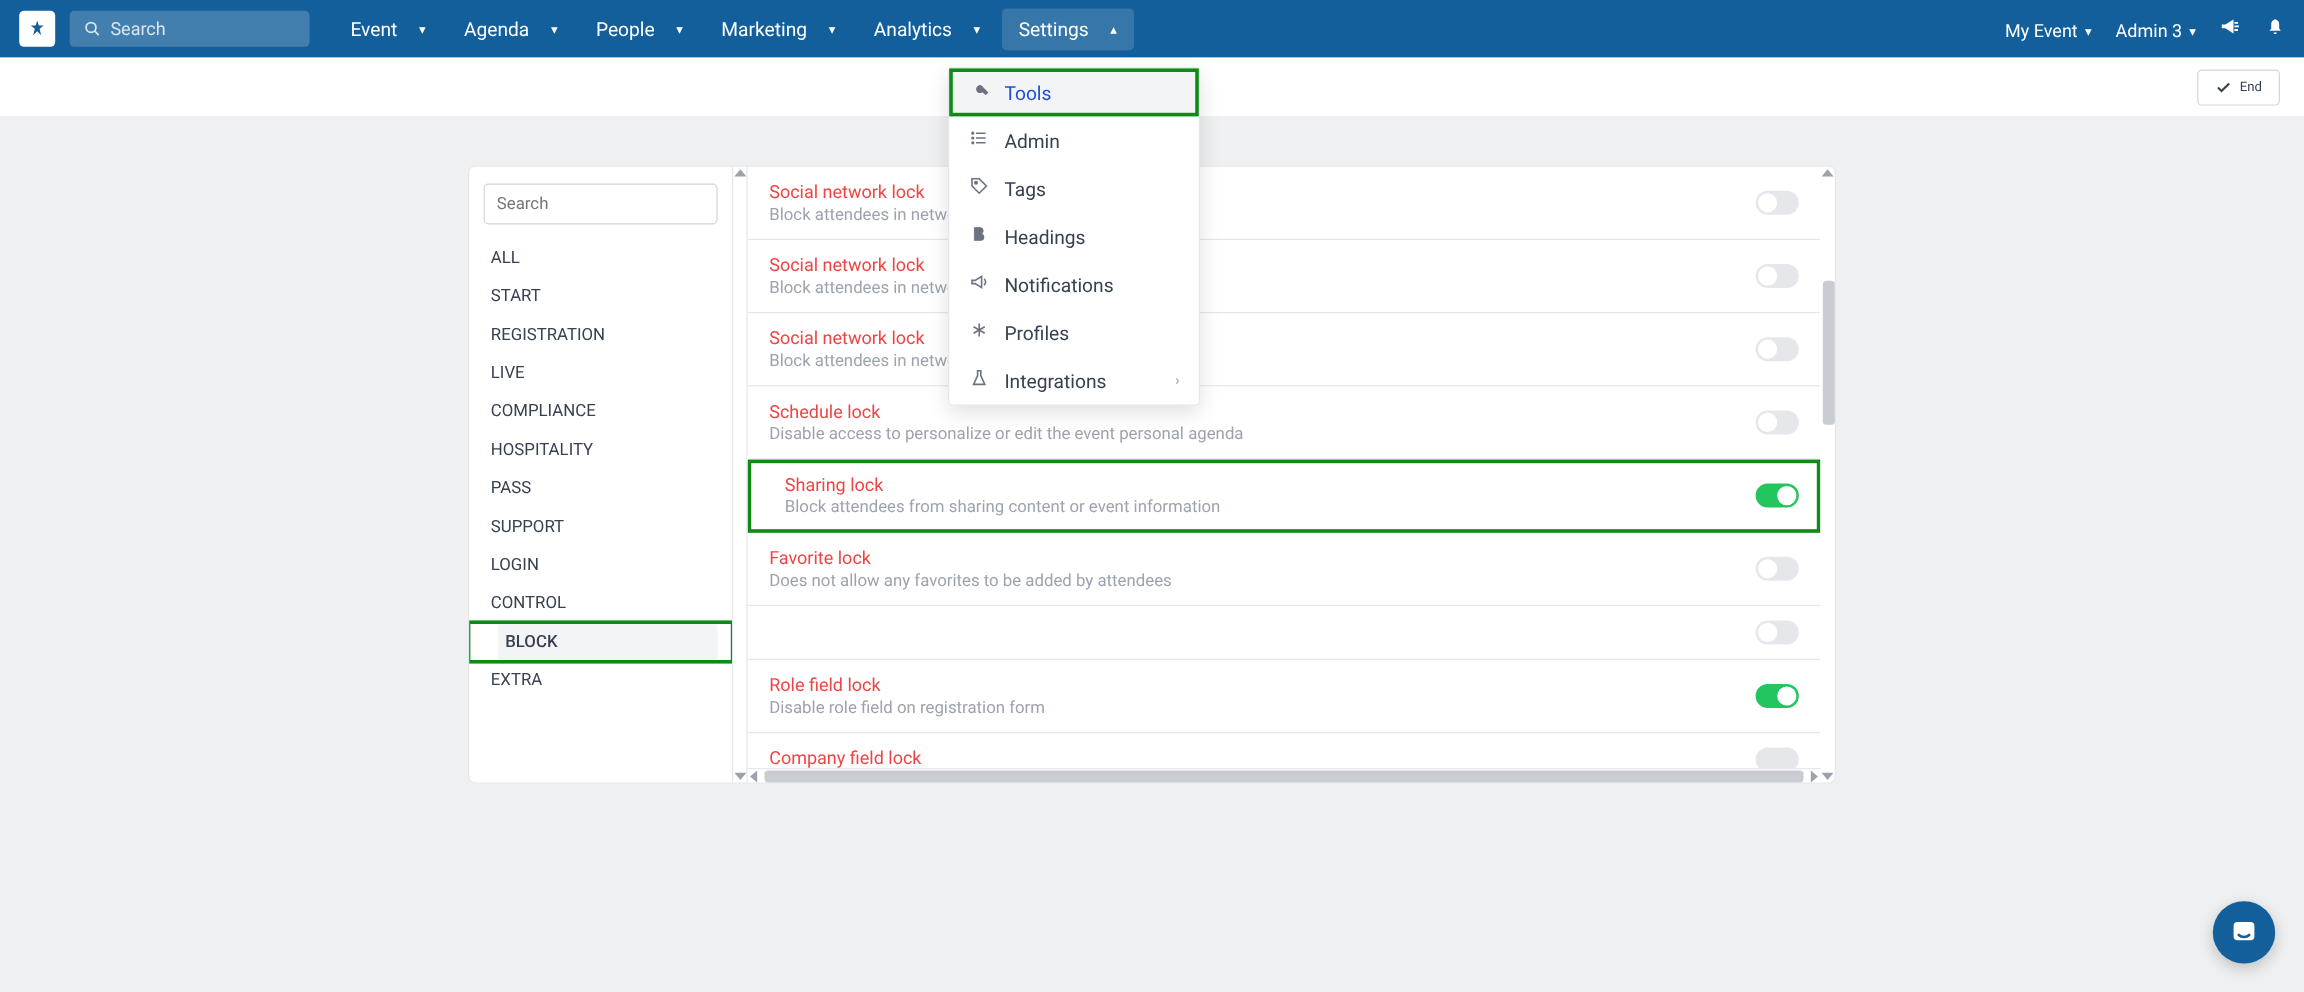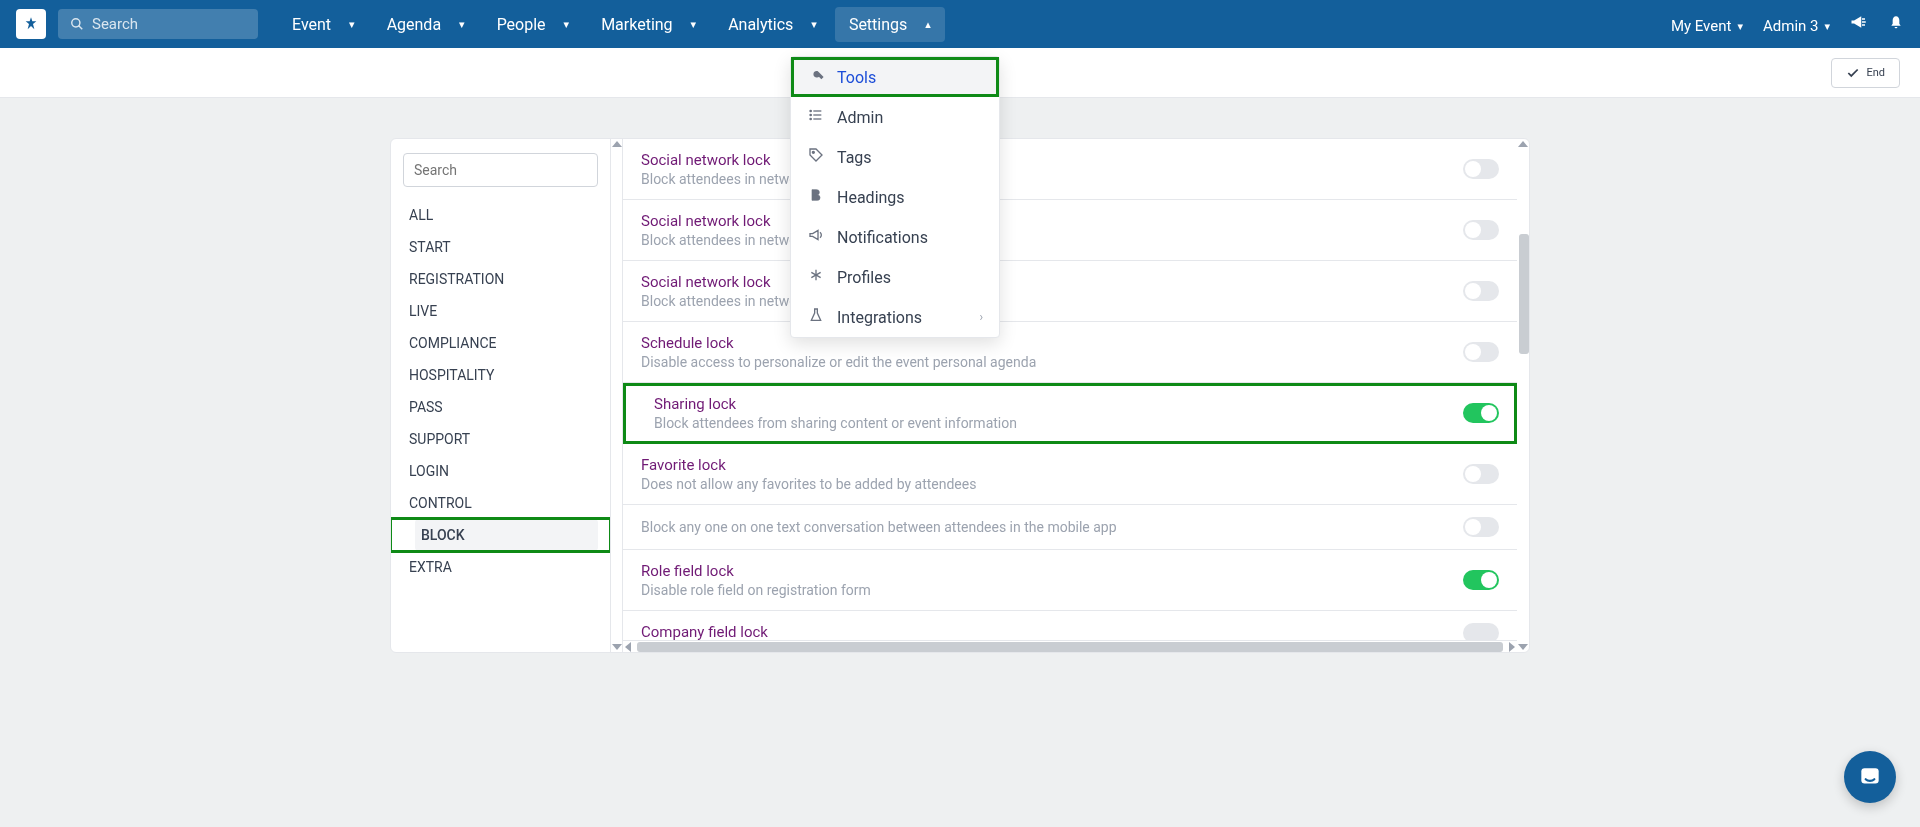--- a/index.html
+++ b/index.html
@@ -33,21 +33,21 @@
 
 
 .main { width: 1140px; margin: 40px auto 0; background: #fff; border: 1px solid #e5e7eb; border-radius: 6px; display: flex; height: 515px; position: relative; }
 .sidebar { width: 220px; border-right: 1px solid #e5e7eb; padding: 14px 12px; position: relative; overflow-y: auto; }
 .side-search { width: 100%; border: 1px solid #d1d5db; border-radius: 4px; padding: 8px 10px; font-size: 14px; margin-bottom: 12px; outline: none; }
 .side-items { display: flex; flex-direction: column; }
 .side-item { padding: 8px 6px; font-size: 14px; color: #374151; cursor: pointer; border-radius: 4px; }
 .side-item.active { background: #f3f4f6; font-weight: 500; }
 .setting-row { border-bottom: 1px solid #e5e7eb; padding: 12px 18px; display: flex; align-items: center; position: relative; }
 .setting-text { flex: 1; }
-.setting-title { font-size: 15px; color: #701a75; margin-bottom: 2px; }
+.setting-title { font-size: 15px; color: #ef4444; margin-bottom: 2px; }
 .setting-desc { font-size: 14px; color: #9ca3af; }
 .setting-row.hl { outline: 3px solid #0e8a16; outline-offset: -3px; padding-left: 31px; }
 
 
 .toggle { width: 36px; height: 20px; border-radius: 999px; position: relative; cursor: pointer; flex-shrink: 0; }
 .toggle.off { background: #e5e7eb; }
 .toggle.on { background: #22c55e; }
 .toggle .knob { width: 16px; height: 16px; background: #fff; border-radius: 50%; position: absolute; top: 2px; transition: left .15s; }
 .toggle.off .knob { left: 2px; }
 .toggle.on .knob { left: 18px; }
@@ -296,21 +296,20 @@
           <div class="setting-text">
             <div class="setting-title">Favorite lock</div>
             <div class="setting-desc">Does not allow any favorites to be added by attendees</div>
           </div>
           <div class="toggle off">
             <div class="knob"></div>
           </div>
         </div>
         <div class="setting-row">
           <div class="setting-text">
-            <div class="setting-desc">Block any one on one text conversation between attendees in the mobile app</div>
           </div>
           <div class="toggle off">
             <div class="knob"></div>
           </div>
         </div>
         <div class="setting-row">
           <div class="setting-text">
             <div class="setting-title">Role field lock</div>
             <div class="setting-desc">Disable role field on registration form</div>
           </div>

